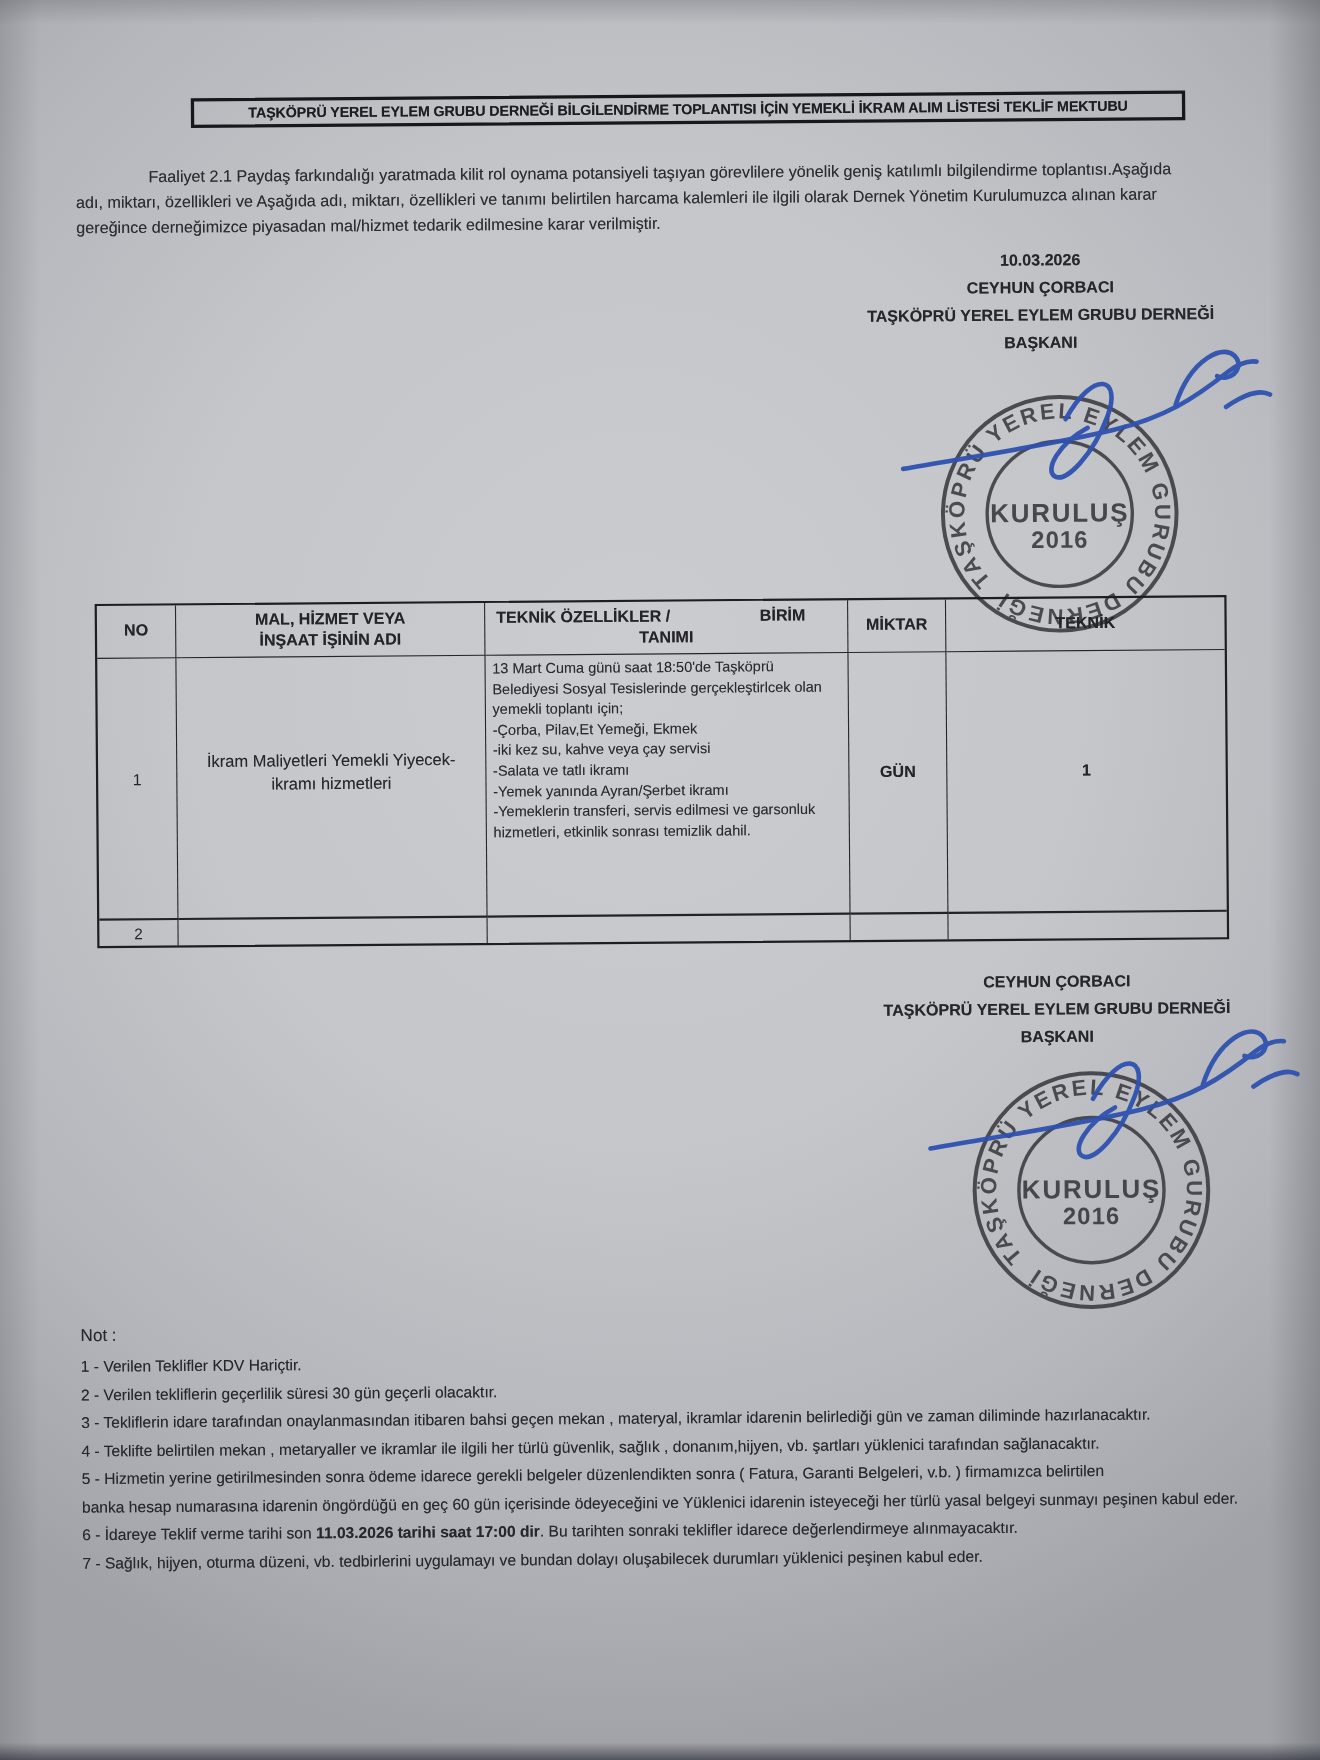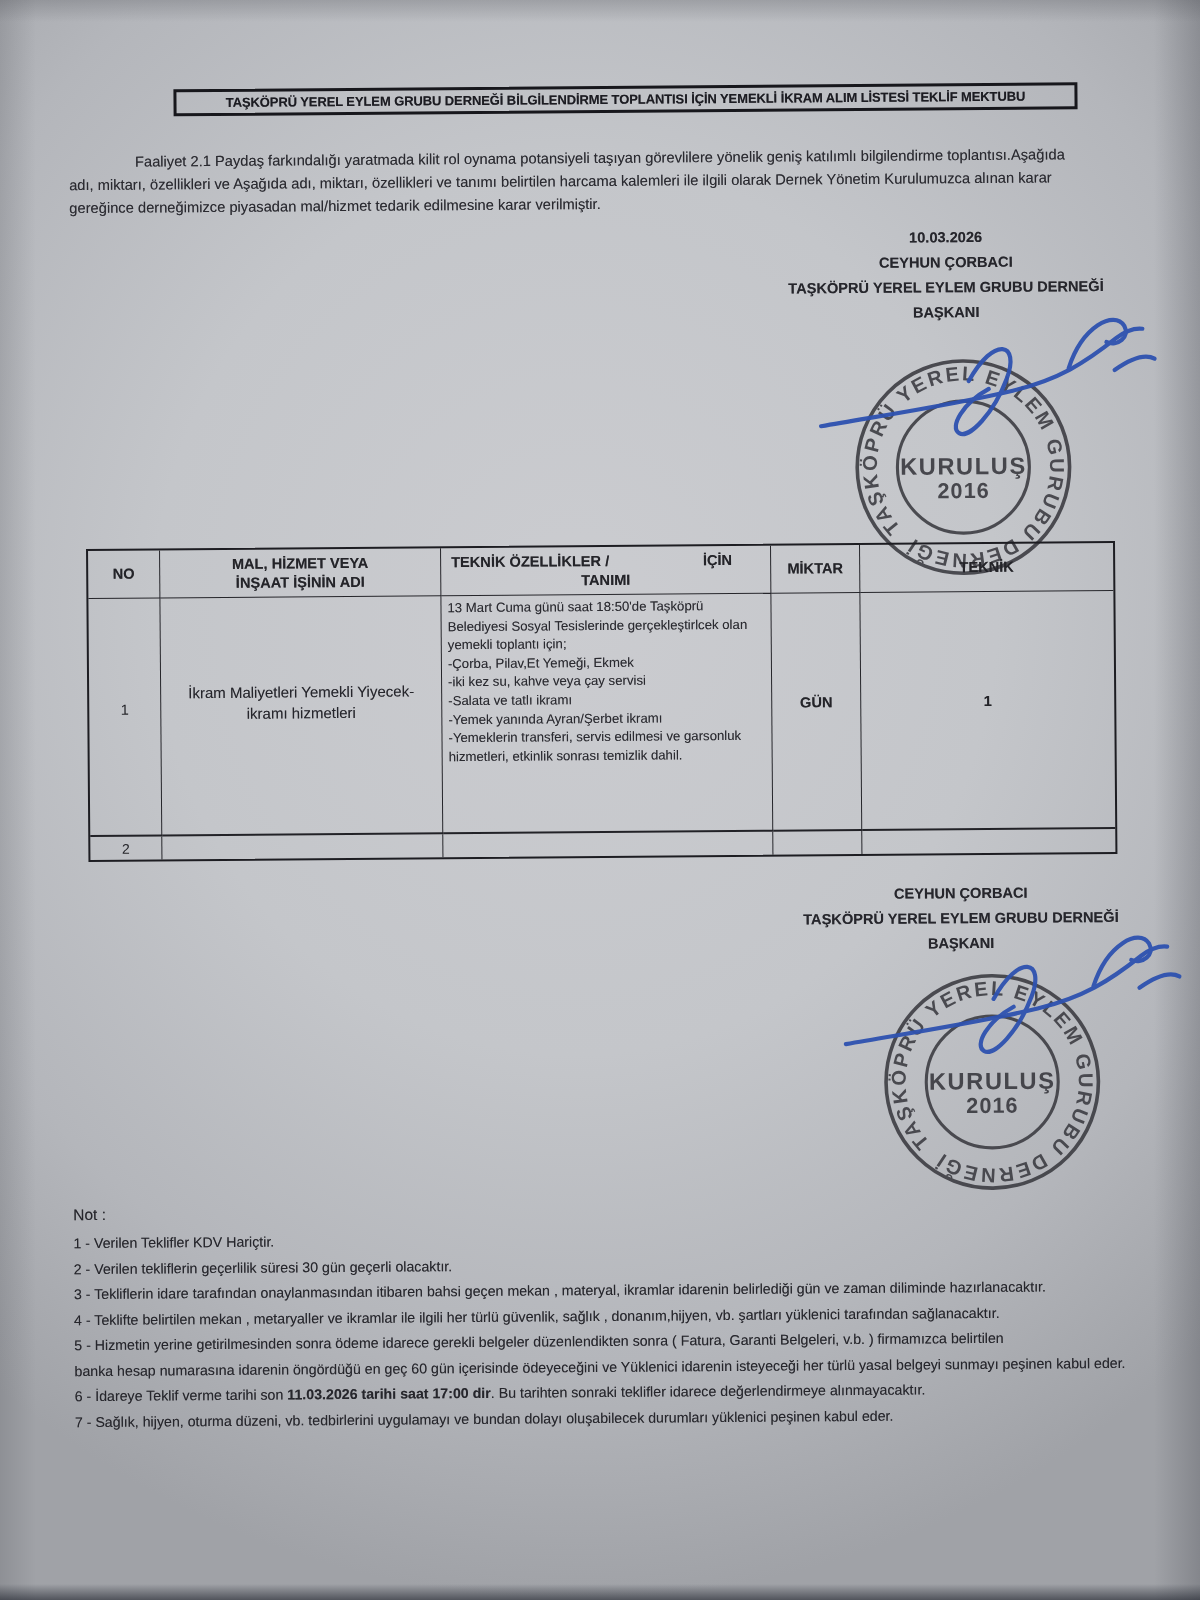--- a/index.html
+++ b/index.html
@@ -145,21 +145,21 @@
     <div class="cell th">
       <span>NO</span>
     </div>
     <div class="cell th">
       <span>MAL, HİZMET VEYA</span>
       <span>İNŞAAT İŞİNİN ADI</span>
     </div>
     <div class="cell th th-spec">
       <div class="l1">
         <span>TEKNİK ÖZELLİKLER /</span>
-        <span>İÇİN</span>
+        <span>BİRİM</span>
       </div>
       <div class="l2">TANIMI</div>
     </div>
     <div class="cell th">
       <span>MİKTAR</span>
     </div>
     <div class="cell th">
       <span>TEKNİK</span>
     </div>
 

